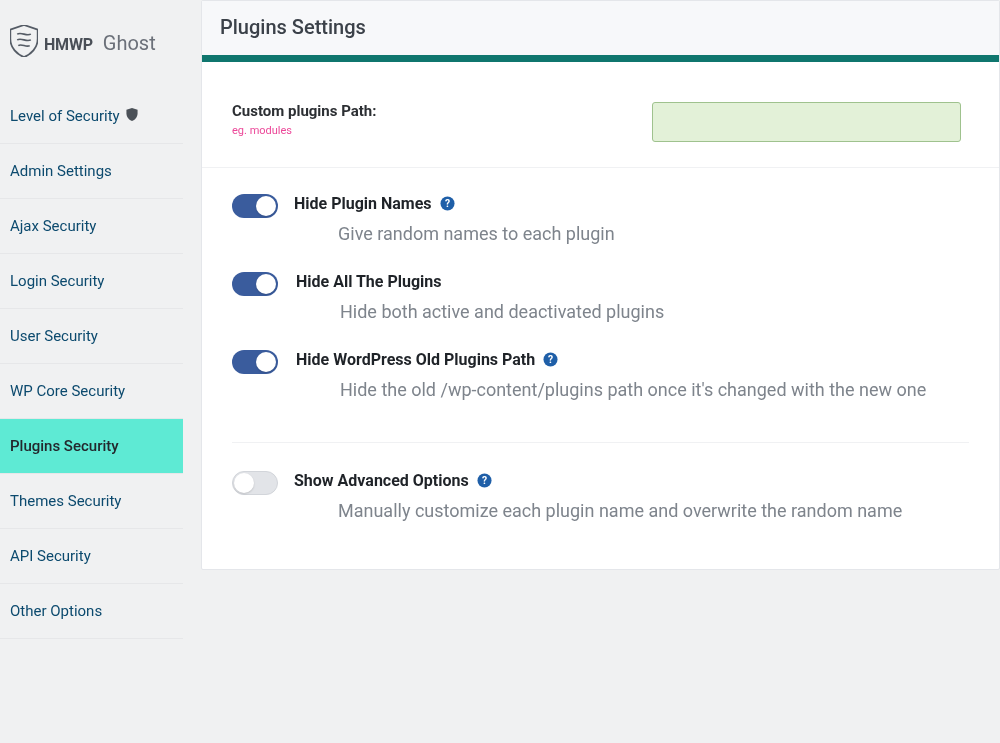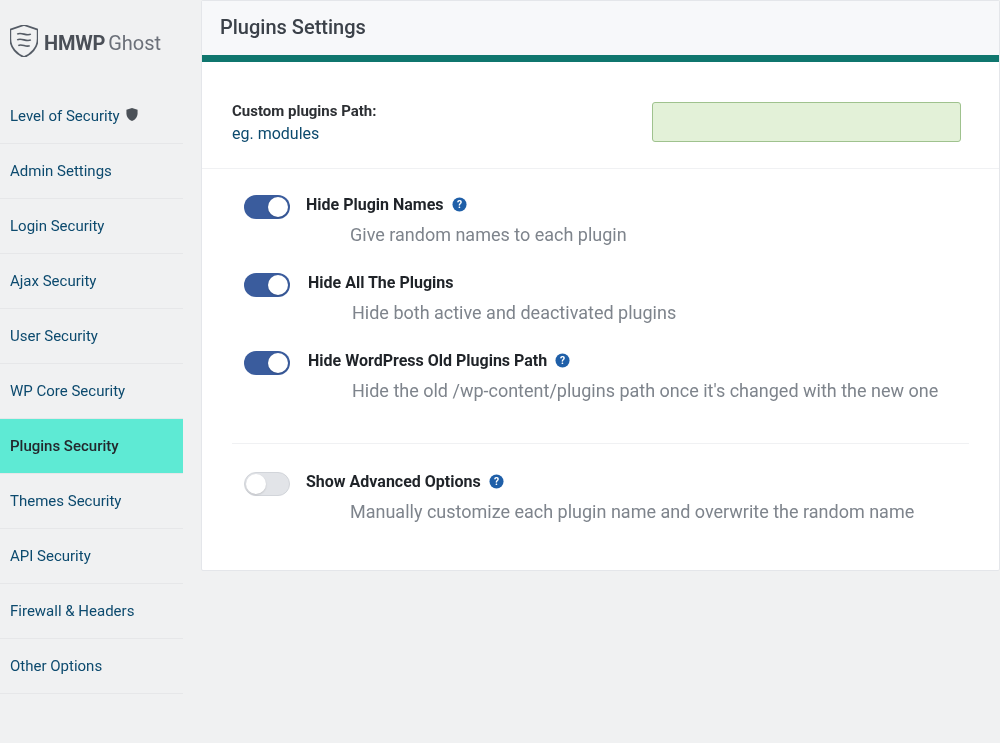--- a/index.html
+++ b/index.html
@@ -21,22 +21,22 @@
     display: flex;
     flex-direction: column;
   }
   .logo {
     display: flex;
     align-items: center;
     padding: 25px 0 28px 10px;
     gap: 6px;
   }
   .logo svg { width: 28px; height: 32px; }
-  .logo .brand-primary { font-size: 20px; font-weight: 700; color: #4a4f57; letter-spacing: -0.2px; }
-  .logo .brand-secondary { font-size: 20px; font-weight: 400; color: #6b7079; margin-left: 3px; }
+  .logo .brand-primary { font-size: 16px; font-weight: 700; color: #4a4f57; letter-spacing: -0.2px; }
+  .logo .brand-secondary { font-size: 20px; font-weight: 400; color: #6b7079; margin-left: 10px; }
 
   .nav { display: flex; flex-direction: column; }
   .nav-item {
     padding: 18px 10px 18px 10px;
     font-size: 15px;
     color: #0c4a6e;
     cursor: pointer;
     border-bottom: 1px solid #e6e7e9;
     display: flex;
     align-items: center;
@@ -81,40 +81,40 @@
     padding: 40px 38px 25px 30px;
     border-bottom: 1px solid #f0f1f3;
   }
   .field-label-col { width: 420px; }
   .field-label {
     font-size: 15px;
     font-weight: 700;
     color: #2c2f33;
   }
   .field-hint {
-    font-size: 16px;
-    color: #0c4a6e;
+    font-size: 11px;
+    color: #ec4899;
     margin-top: 4px;
   }
   .field-input-col { flex: 1; }
   .field-input {
     width: 100%;
     height: 40px;
     border: 1px solid #9fc28e;
     background: #e3f1d8;
     border-radius: 3px;
     padding: 6px 10px;
     font-size: 15px;
     color: #555;
   }
 
   .toggle-row {
     display: flex;
     align-items: flex-start;
-    padding: 18px 30px 18px 42px;
+    padding: 18px 30px 18px 30px;
     gap: 16px;
   }
   .toggle-row + .toggle-row { padding-top: 10px; gap: 18px; }
   .section-divider {
     border-top: 1px solid #f0f1f3;
     margin: 24px 30px 10px 30px;
   }
 
   .toggle {
     width: 46px;
@@ -185,42 +185,39 @@
       <span>
         <svg class="shield-mini" viewBox="0 0 24 28">
             <path d="M12 0 L24 4 V12 C24 20 18 26 12 28 C6 26 0 20 0 12 V4 Z"></path>
           </svg>
       </span>
     </div>
     <div class="nav-item">
       <span>Admin Settings</span>
     </div>
     <div class="nav-item">
+      <span>Ajax Security</span>
+    </div>
+    <div class="nav-item">
       <span>Login Security</span>
-    </div>
-    <div class="nav-item">
-      <span>Ajax Security</span>
     </div>
     <div class="nav-item">
       <span>User Security</span>
     </div>
     <div class="nav-item">
       <span>WP Core Security</span>
     </div>
     <div class="nav-item active">
       <span>Plugins Security</span>
     </div>
     <div class="nav-item">
       <span>Themes Security</span>
     </div>
     <div class="nav-item">
       <span>API Security</span>
-    </div>
-    <div class="nav-item">
-      <span>Firewall &amp; Headers</span>
     </div>
     <div class="nav-item">
       <span>Other Options</span>
     </div>
   </nav>
 </aside>
 
 <main class="main">
   <div class="card">
     <div class="card-header">

